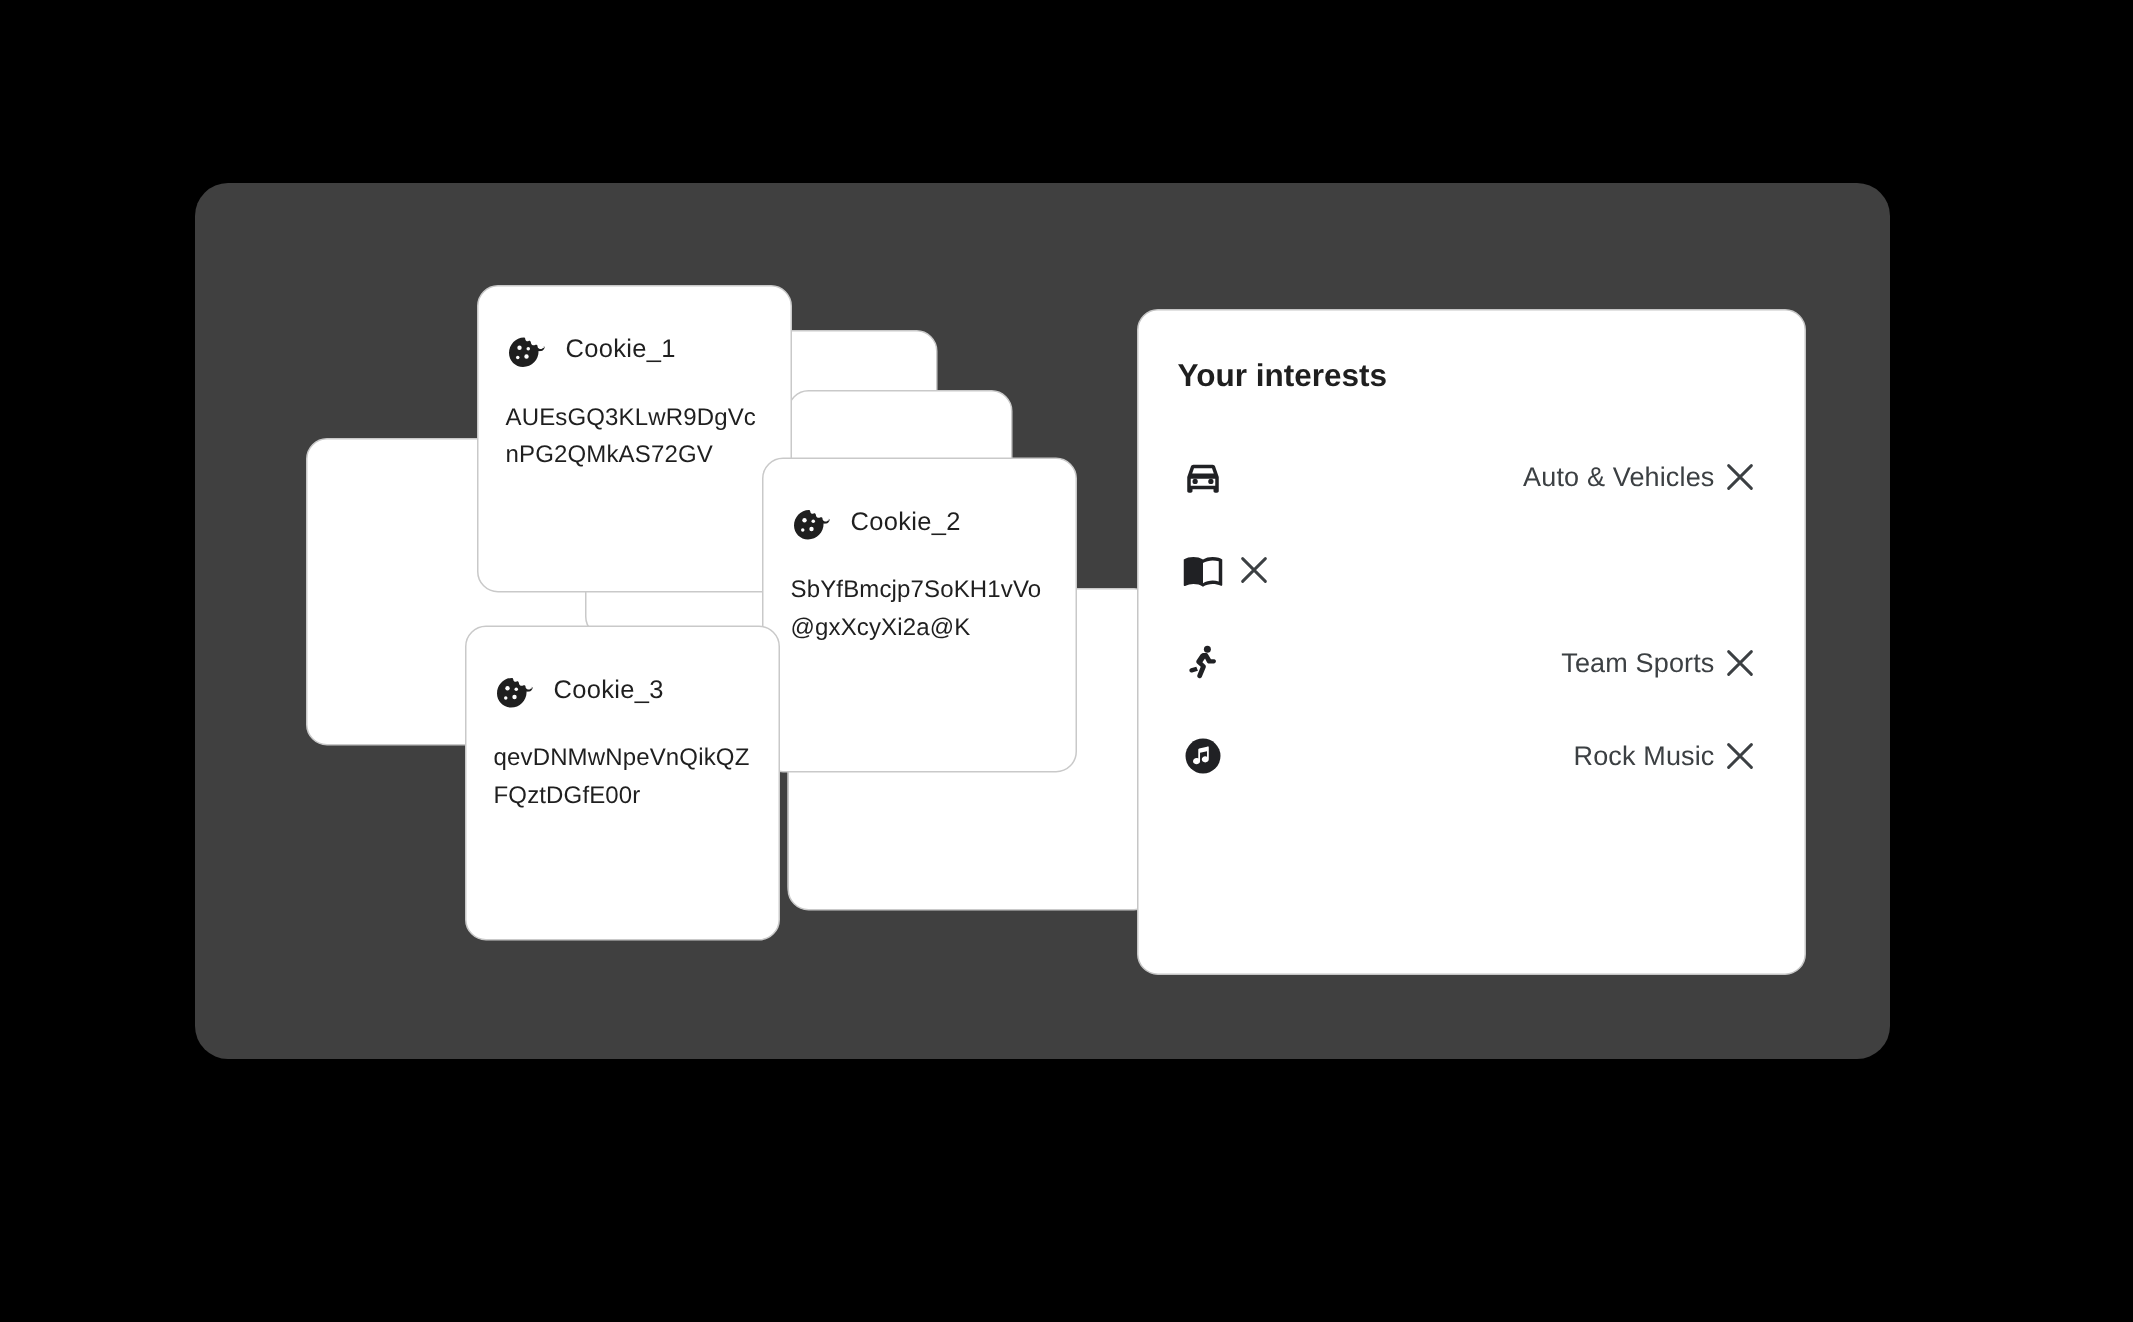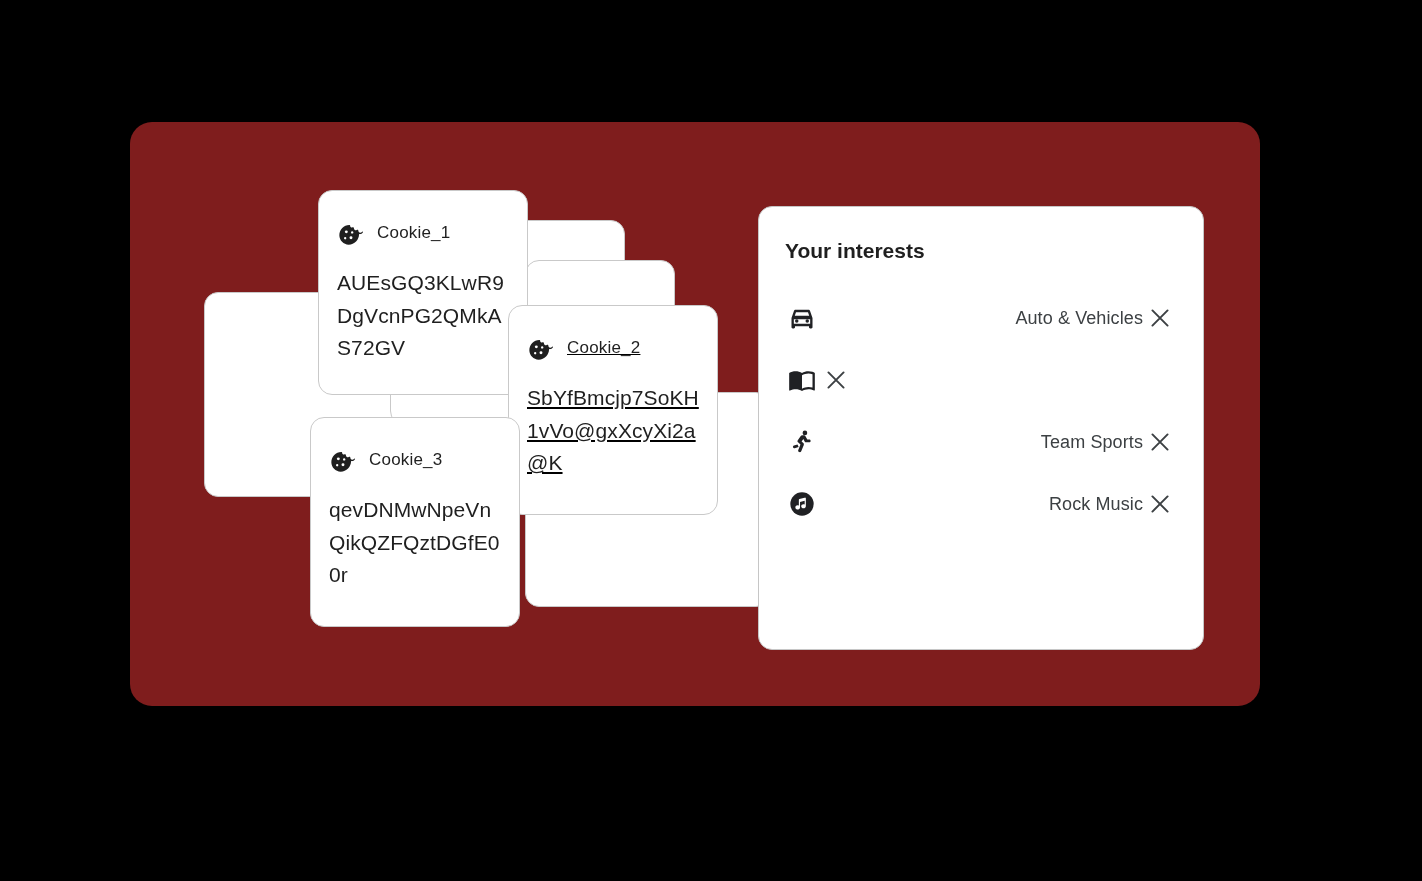--- a/index.html
+++ b/index.html
@@ -19,21 +19,21 @@
     background: #000000;
   }
 
   
   .panel {
     position: absolute;
     left: 130px;
     top: 122px;
     width: 1130px;
     height: 584px;
-    background: #7f1d1d;
+    background: #404040;
     border-radius: 22px;
   }
 
   
   .cookie-cluster {
     position: absolute;
     left: 70px;
     top: 70px;
     width: 560px;
     height: 460px;
@@ -51,41 +51,41 @@
   .ghost-a { left: 4px;   top: 100px; width: 235px; height: 205px; }
   .ghost-b { left: 190px; top: 28px;  width: 235px; height: 205px; }
   .ghost-c { left: 325px; top: 68px;  width: 150px; height: 345px; }
   .ghost-d { left: 325px; top: 200px; width: 245px; height: 215px; }
 
   
   .card-main {
     z-index: 5;
   }
   .card-1 { left: 118px; top: -2px;  width: 210px; height: 205px; }
-  .card-2 { left: 308px; top: 113px; width: 210px; height: 210px; text-decoration: underline; }
+  .card-2 { left: 308px; top: 113px; width: 210px; height: 210px; }
   .card-3 { left: 110px; top: 225px; width: 210px; height: 210px; }
 
   .card-head {
     display: flex;
     align-items: center;
     gap: 12px;
     padding: 28px 0 0 18px;
   }
 
   .cookie-icon { width: 28px; height: 28px; display: block; }
 
   .card-title {
     font-size: 17px;
     color: #1f1f1f;
     letter-spacing: .2px;
   }
 
   .card-body {
     padding: 20px 16px 0 18px;
-    font-size: 21px;
+    font-size: 16px;
     line-height: 1.55;
     color: #1f1f1f;
     word-break: break-all;
     letter-spacing: .1px;
   }
 
   
   .interests {
     position: absolute;
     left: 628px;

